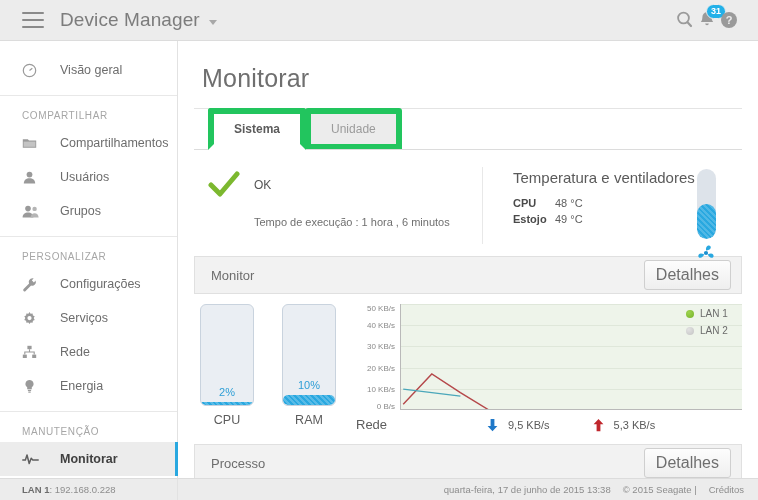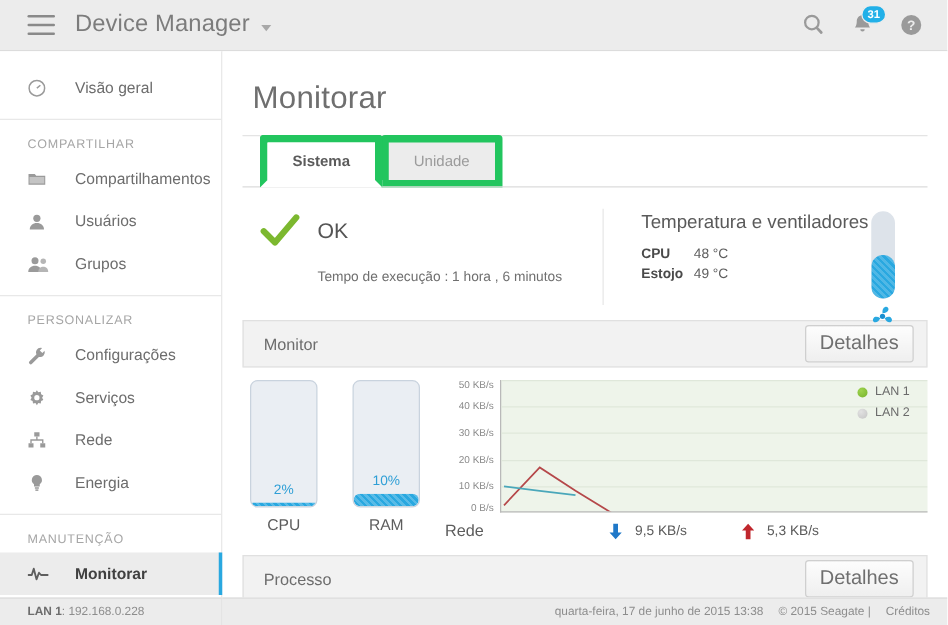--- a/index.html
+++ b/index.html
@@ -27,21 +27,21 @@
     font-size: 19px; color: #7c7c7c; font-weight: 400; letter-spacing: .1px;
   }
   .title-caret {
     margin-left: 9px; width: 0; height: 0;
     border-left: 4.5px solid transparent; border-right: 4.5px solid transparent;
     border-top: 5px solid #a8a8a8; display: inline-block; vertical-align: middle;
     position: relative; top: 2px; cursor: pointer;
   }
   .topbar-right {
     margin-left: auto; margin-right: 18px;
-    display: flex; align-items: center; gap: 17px;
+    display: flex; align-items: center; gap: 0;
   }
   .ticon { position: relative; width: 22px; height: 22px; cursor: pointer; }
   .ticon svg { display: block; }
   .badge {
     position: absolute; top: -5px; right: -8px;
     background: #22b0e8; color: #fff; font-size: 9px; font-weight: bold;
     border-radius: 8px; padding: 1px 4px 2px; min-width: 17px; text-align: center;
     line-height: 10px; border: 1.5px solid #ececec;
   }
 
@@ -104,21 +104,21 @@
 
   
   .status-strip { display: flex; padding: 16px 16px 0 16px; }
   .status-left {
     flex: 0 0 289px; border-right: 1px solid #e8e8e8; padding: 4px 0 16px 14px;
   }
   .status-head { display: flex; align-items: center; }
   .check {
     width: 32px; height: 28px; position: relative; margin-right: 14px;
   }
-  .ok-text { font-size: 17px; color: #555; text-align: center; }
+  .ok-text { font-size: 12px; color: #555; text-align: center; }
   .runtime { font-size: 11px; color: #6f6f6f; margin: 17px 0 0 46px; }
 
   .status-right {
     flex: 1; padding: 2px 0 0 30px; position: relative;
   }
   .temp-title { font-size: 15px; color: #5a5a5a; }
   .temp-rows { margin-top: 11px; font-size: 11px; color: #5e5e5e; }
   .temp-row { display: flex; margin-bottom: 4px; }
   .temp-row .k { font-weight: bold; width: 42px; color: #4a4a4a; }
   .temp-row .v { color: #5e5e5e; }

